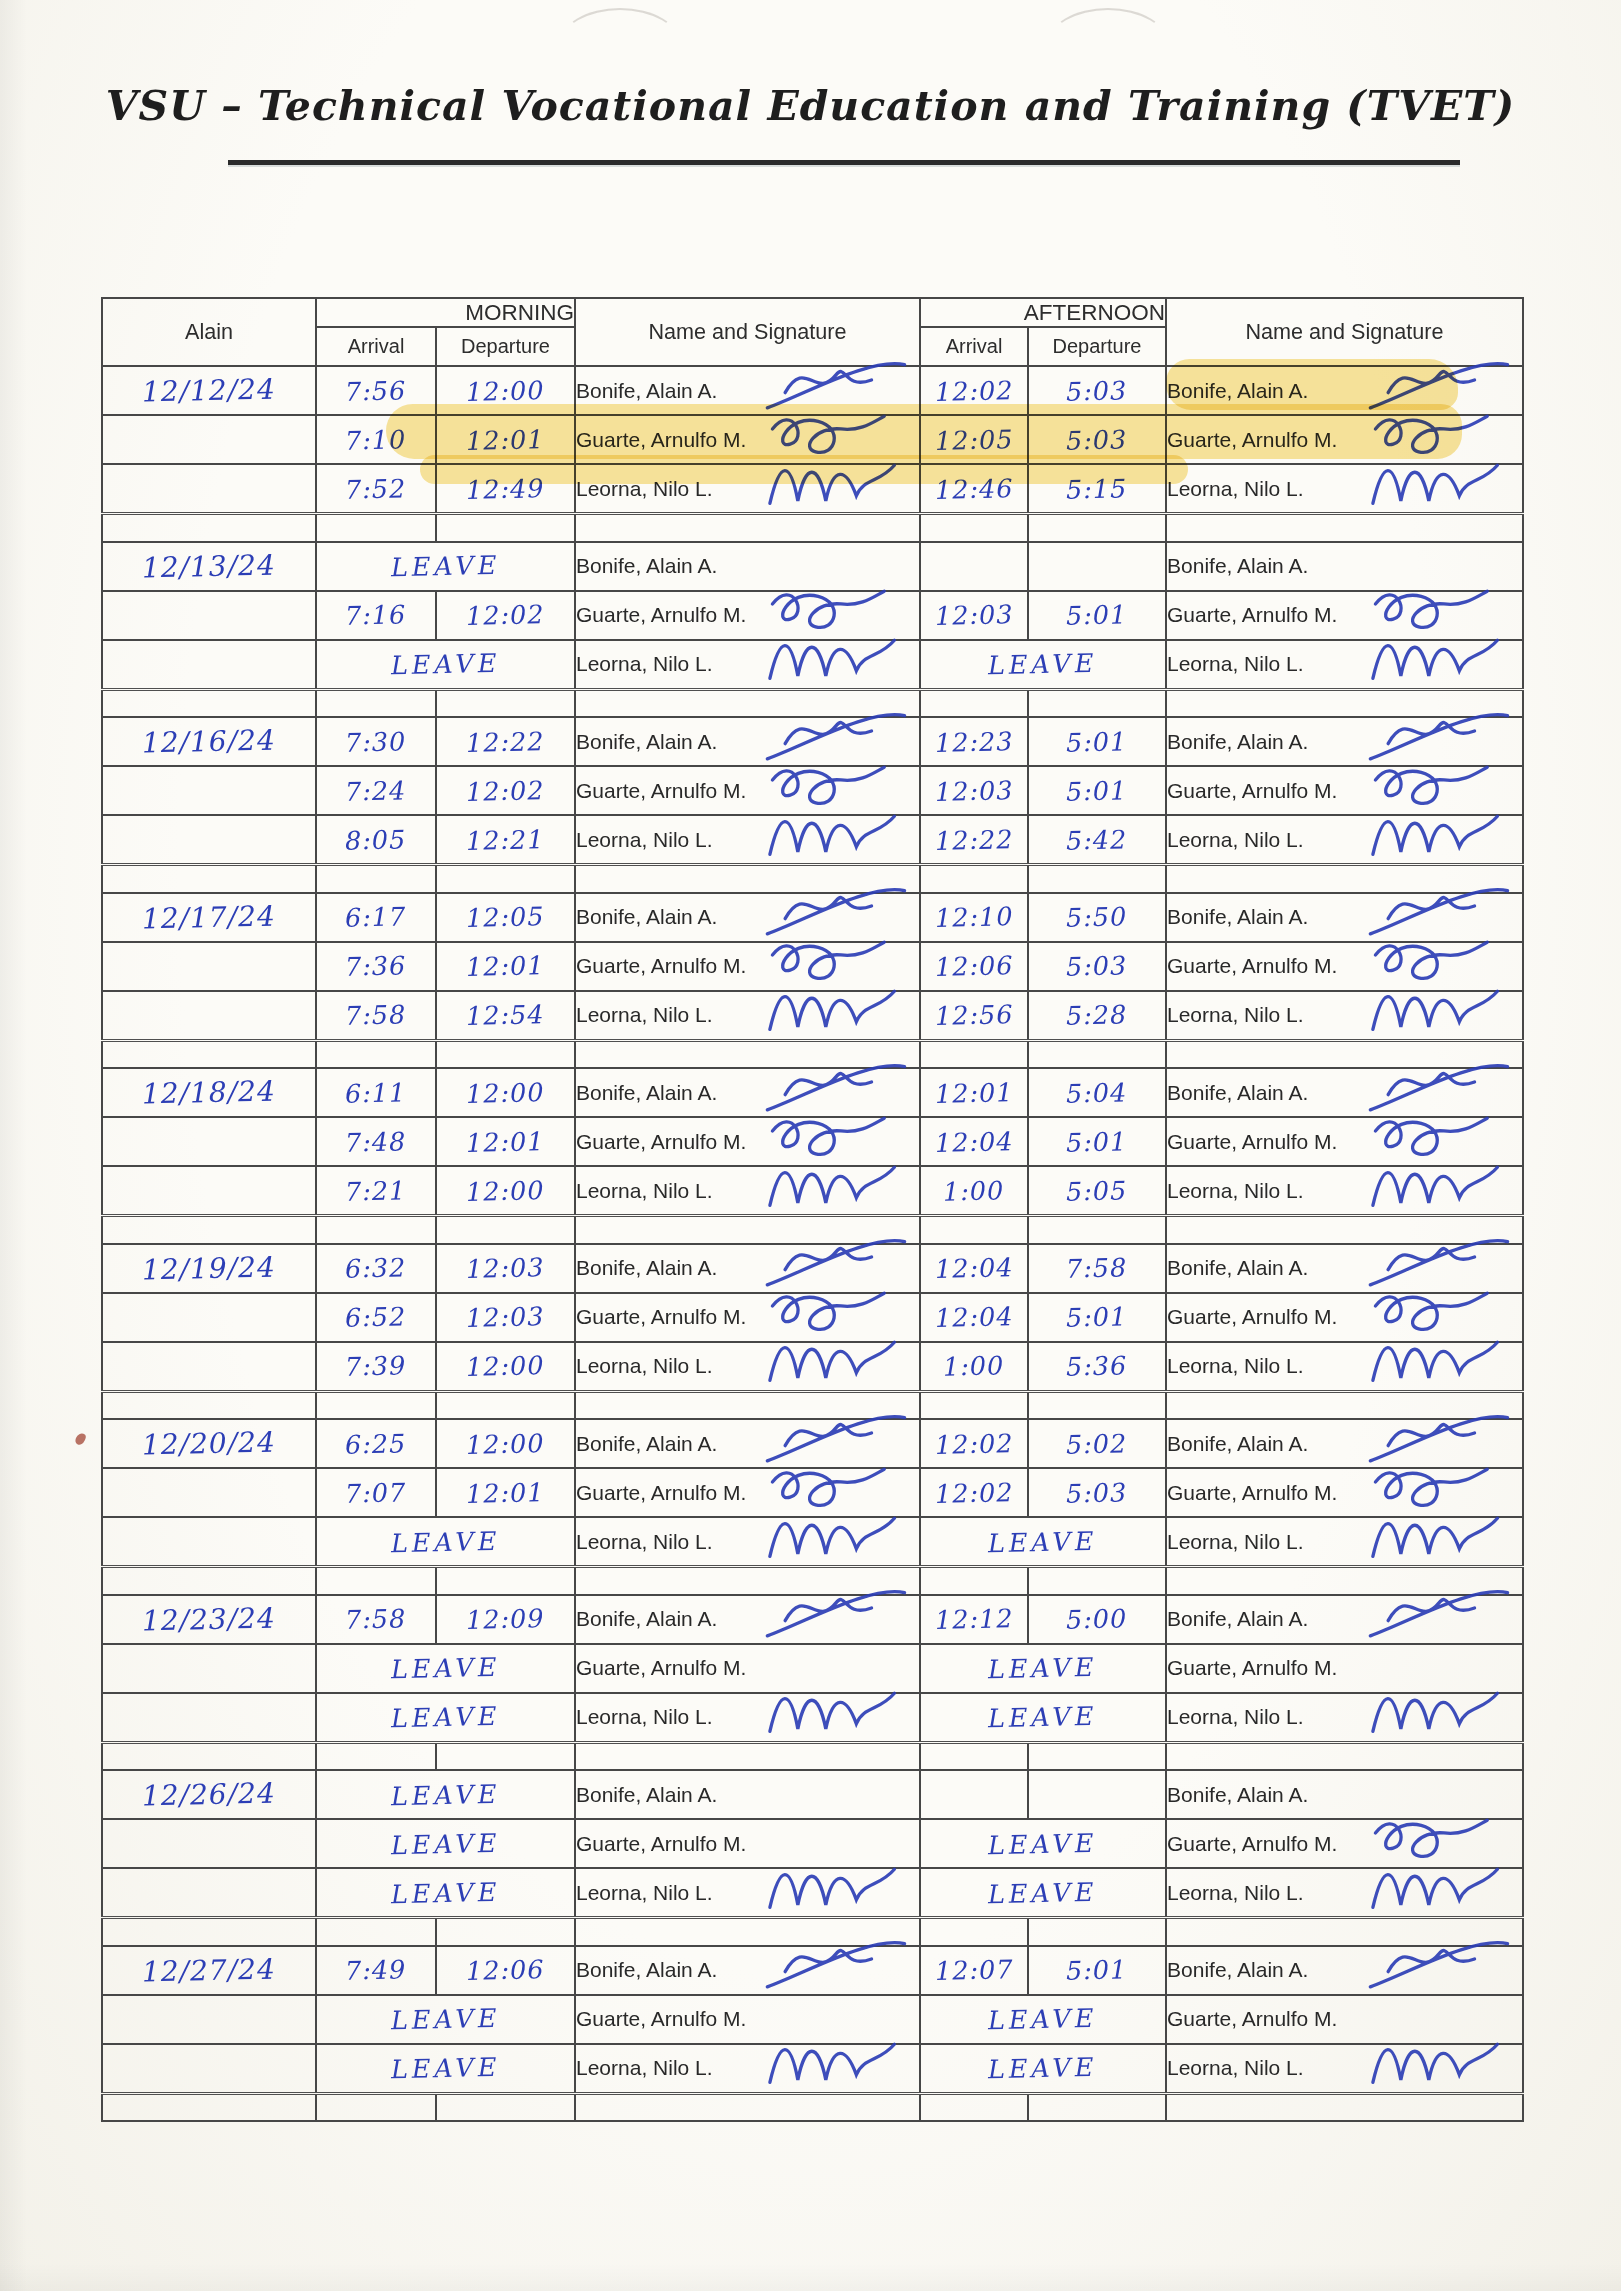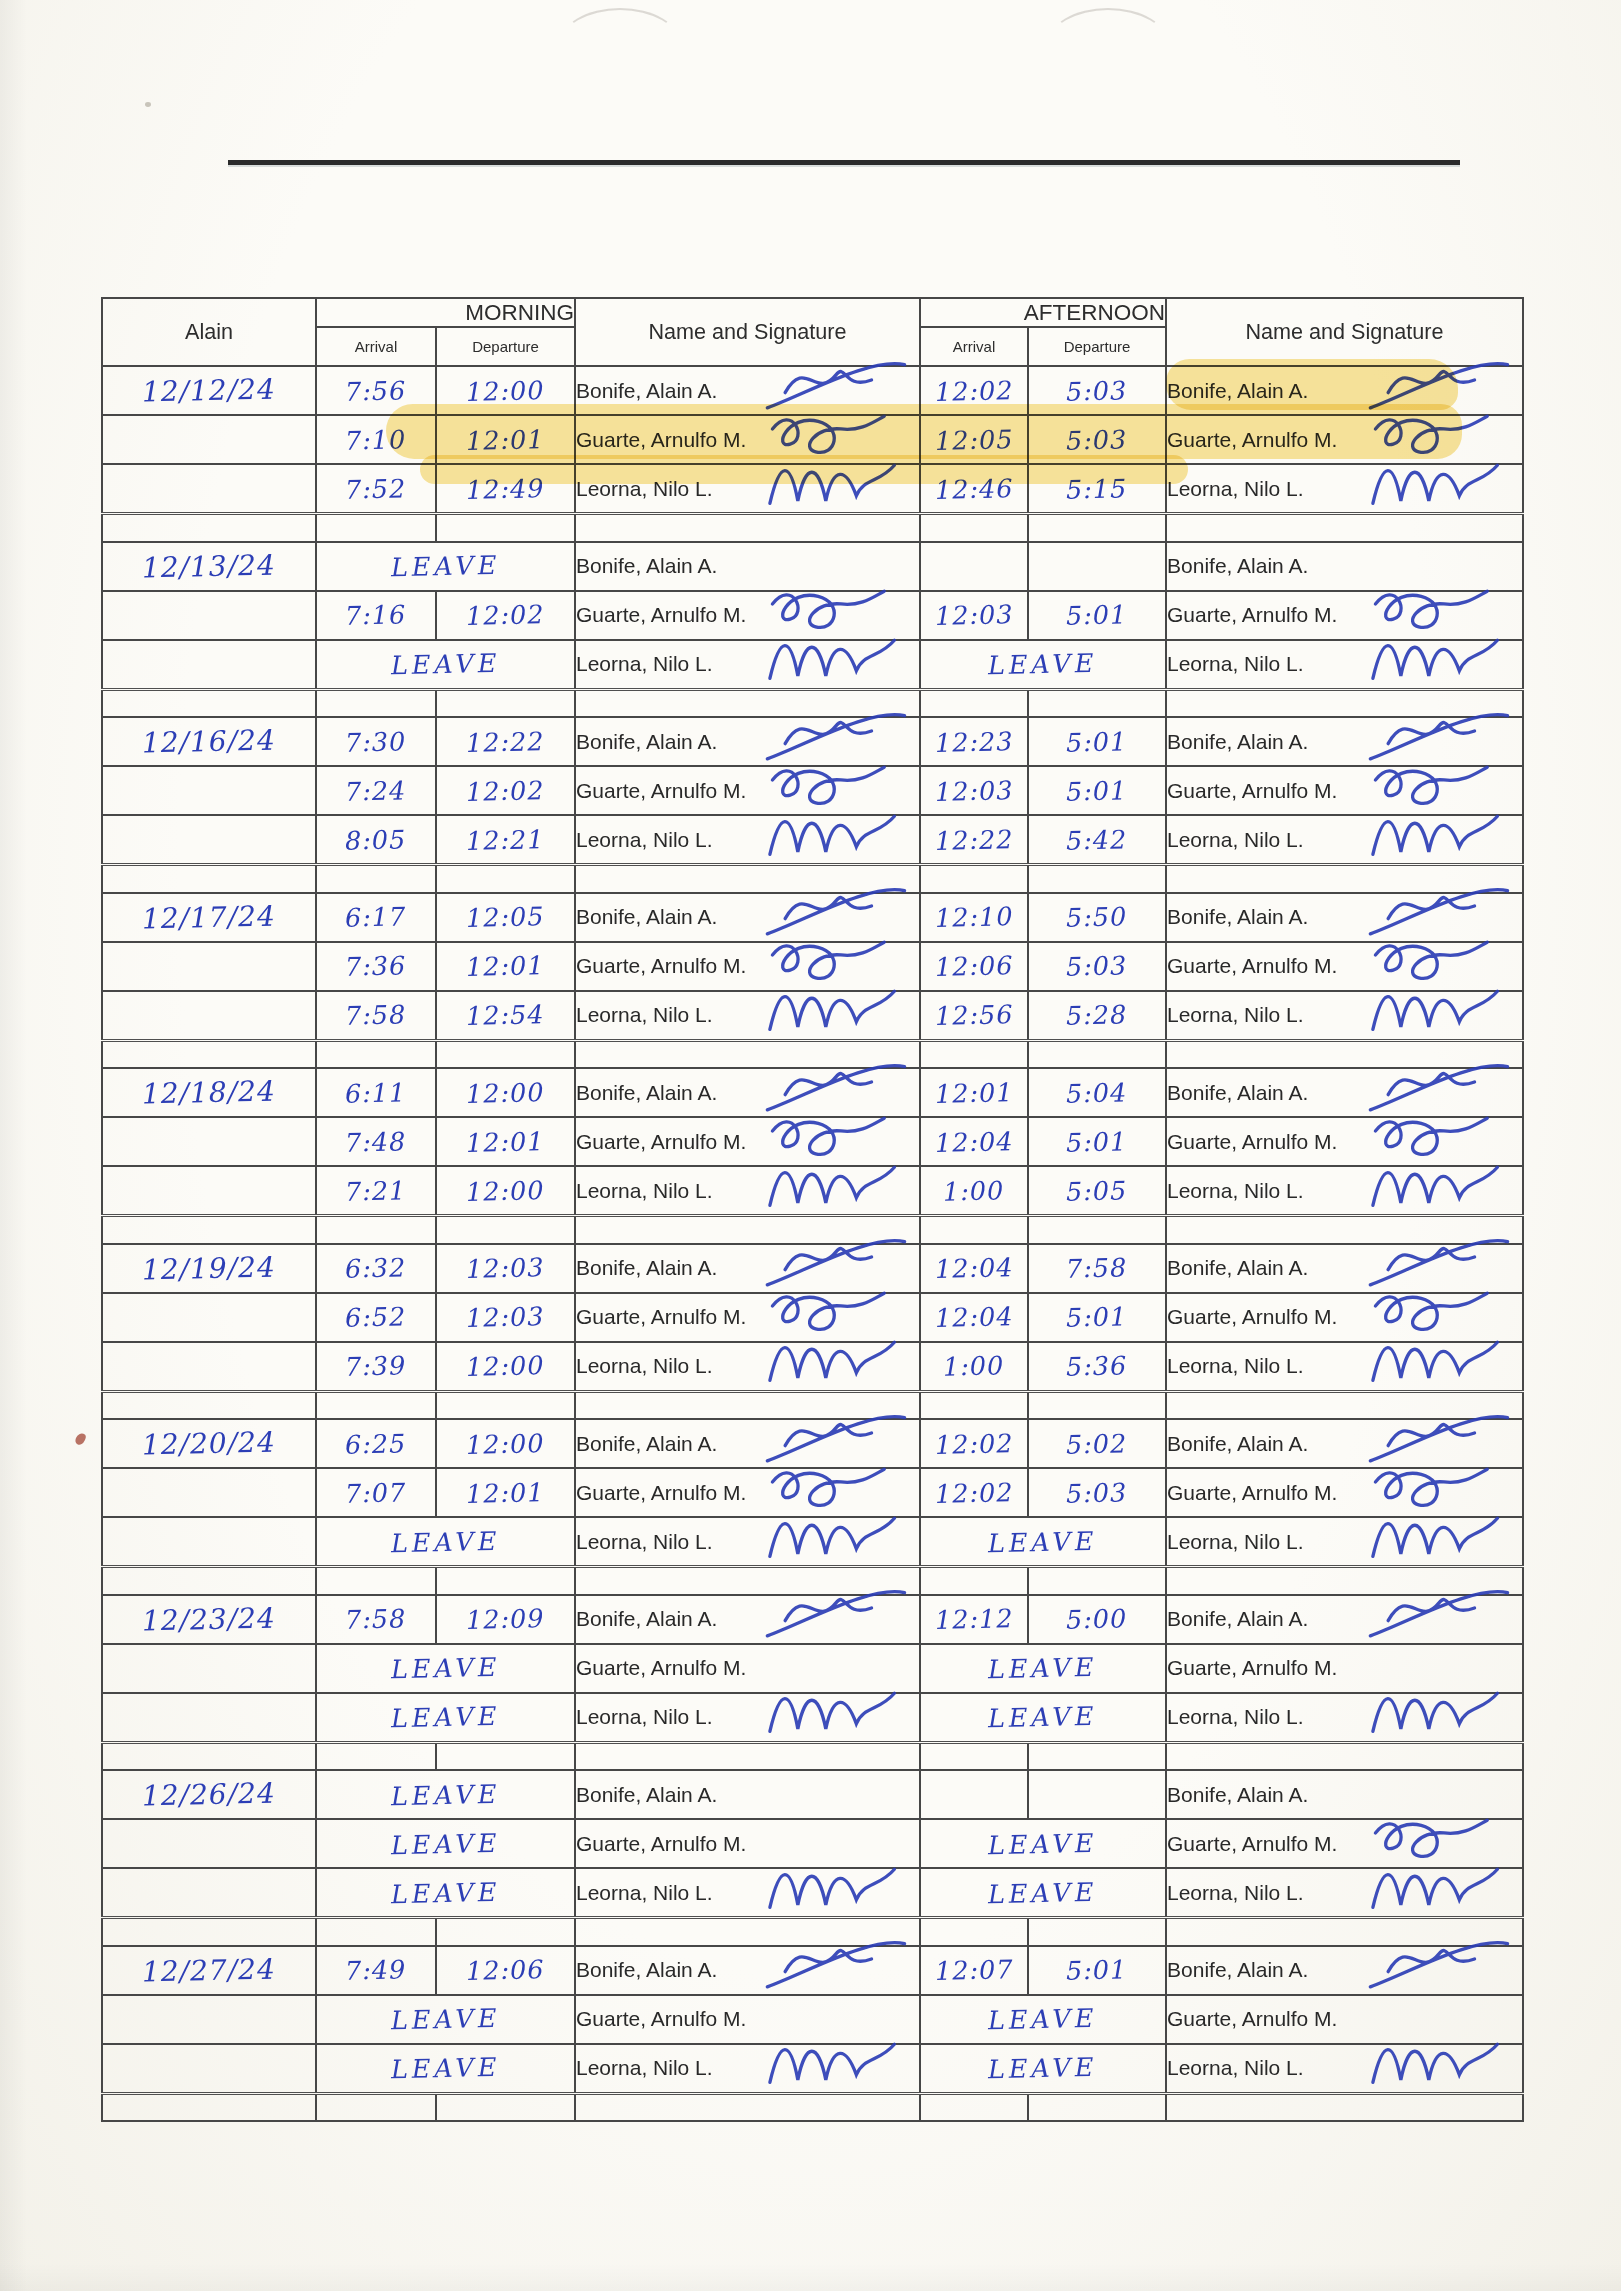--- a/index.html
+++ b/index.html
@@ -23,21 +23,21 @@
     box-shadow:0 2px 0 rgba(110,130,140,0.25);}
   .doc-subtitle{position:absolute;top:222px;left:0;width:100%;text-align:center;
     font-size:28px;font-weight:bold;color:#222;letter-spacing:1px;}
   
   .logbook-table{position:absolute;top:297px;left:101px;border-collapse:collapse;table-layout:fixed;
     width:1420px;}
   .logbook-table th,.logbook-table td{border:2px solid #474747;padding:0;overflow:visible;}
   .logbook-table{border:2.9px solid #3a3a3a;}
   th{font-weight:normal;color:#2d2d2d;text-align:center;}
   .th-top{height:27.4px;font-size:22.5px;text-align:right;}
-  .th-sub{height:37px;font-size:15px;}
+  .th-sub{height:37px;font-size:20px;}
   .th-span{font-size:21.6px;}
   td{height:47px;vertical-align:middle;}
   tr.spacer td{height:25.5px;border-top:3.9px double #4f4f4f;}
   .hand{font-family:"DejaVu Serif",serif;font-style:italic;color:var(--ink,#2c3eb5);}
   .hand .rot{display:inline-block;transform:rotate(-1.3deg);}
   .c-date{font-size:28px;text-align:center;letter-spacing:1px;}
   .c-time{font-size:25.5px;text-align:center;letter-spacing:1px;}
   .leave{letter-spacing:3.9px;font-size:25.5px;text-align:center;}
   .c-name{font-size:21px;color:#292929;padding-left:15.7px;position:relative;white-space:nowrap;}
   .sig{position:absolute;right:3.9px;top:-15.7px;width:153px;height:61px;pointer-events:none;}
@@ -51,20 +51,21 @@
 </head>
 <body>
 
 <div class="page">
 
   <div class="binder-arc" style="left:559px;top:7.8px;"></div>
   <div class="binder-arc" style="left:1047px;top:7.8px;"></div>
   <div class="speck-gray" style="left:145px;top:102px;"></div>
   <div class="speck-red" style="left:76px;top:1433px;"></div>
 
+  <div class="doc-title">VSU – Technical Vocational Education and Training (TVET)</div>
   <div class="doc-rule"></div>
 
   <table class="logbook-table">
     <colgroup>
       <col style="width:214px">
         <col style="width:120px">
         <col style="width:139px">
       <col style="width:345px">
         <col style="width:108px">
         <col style="width:138px">

